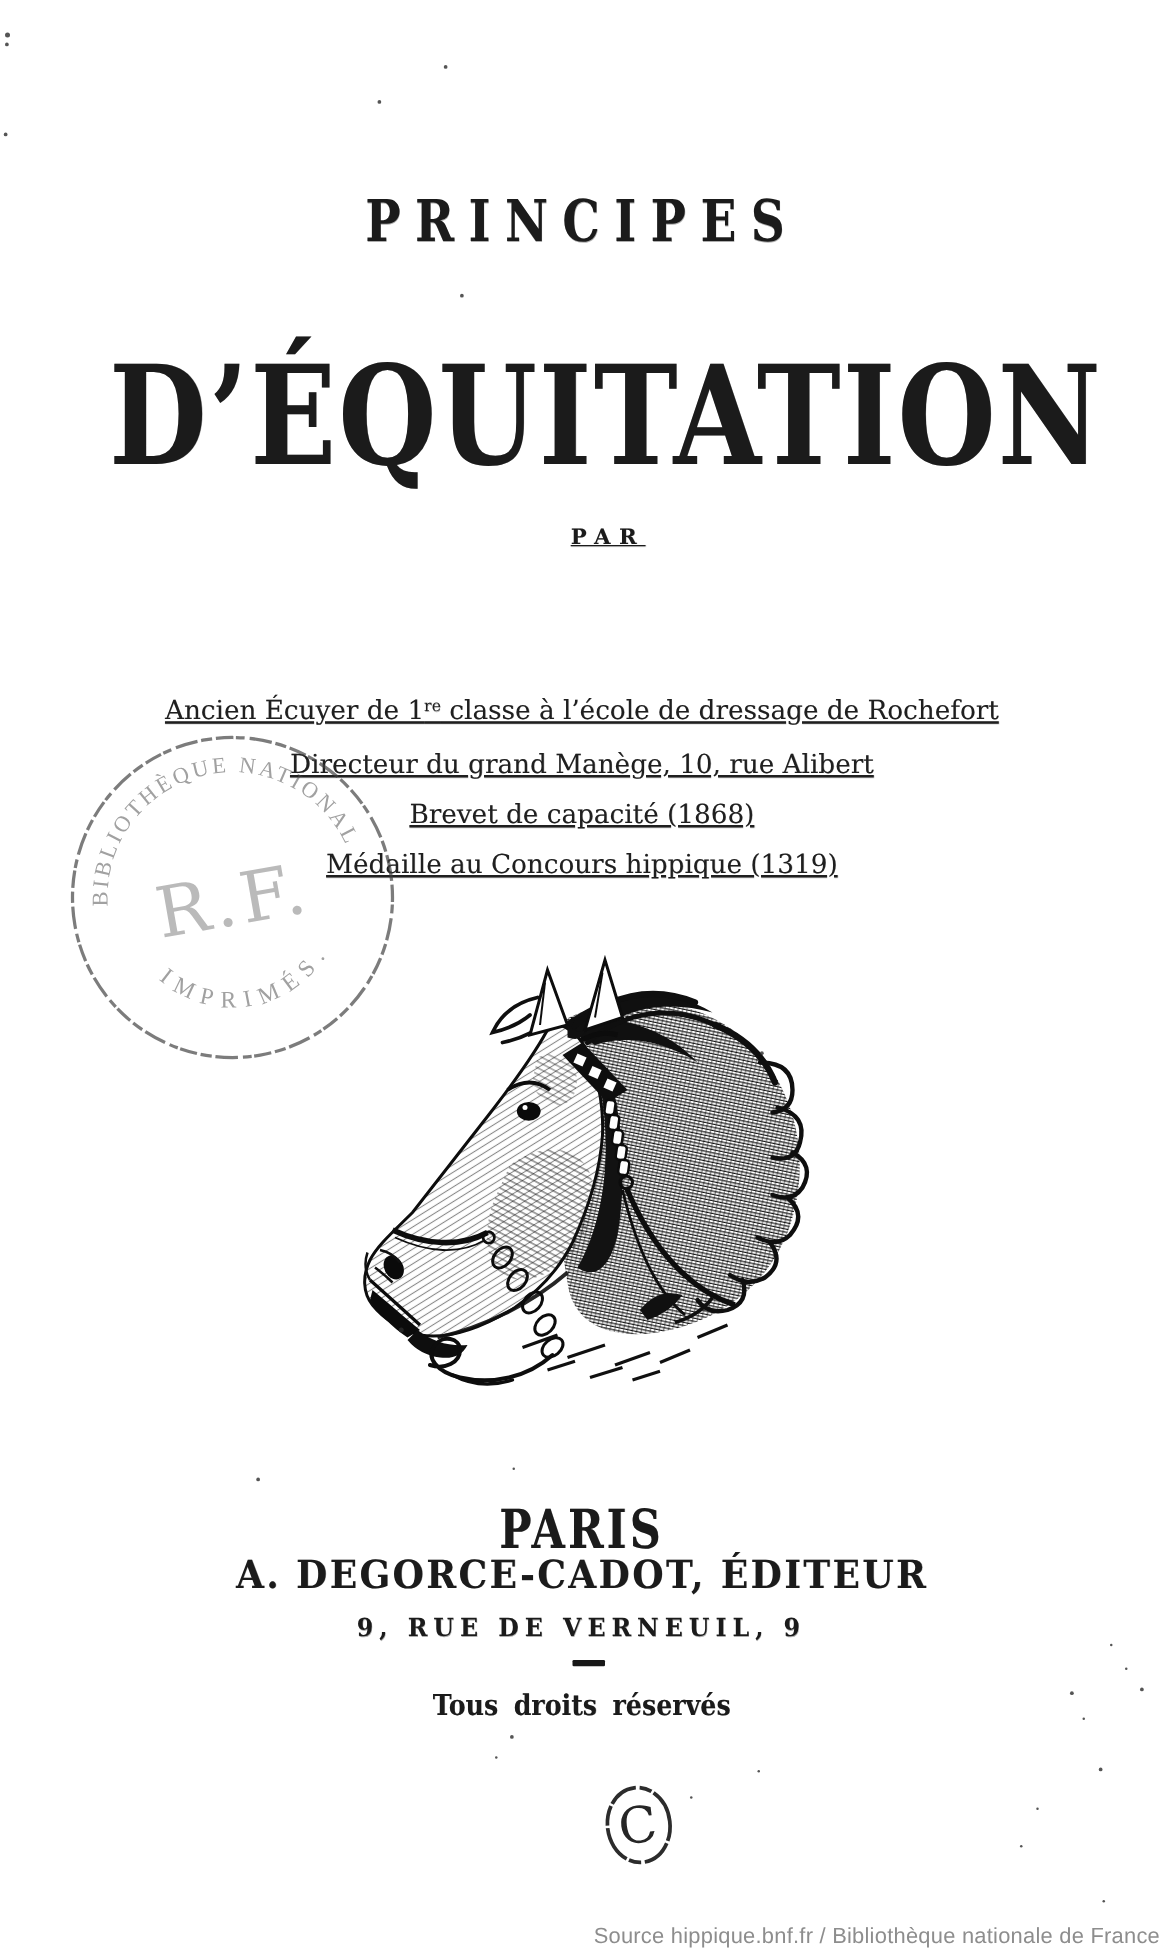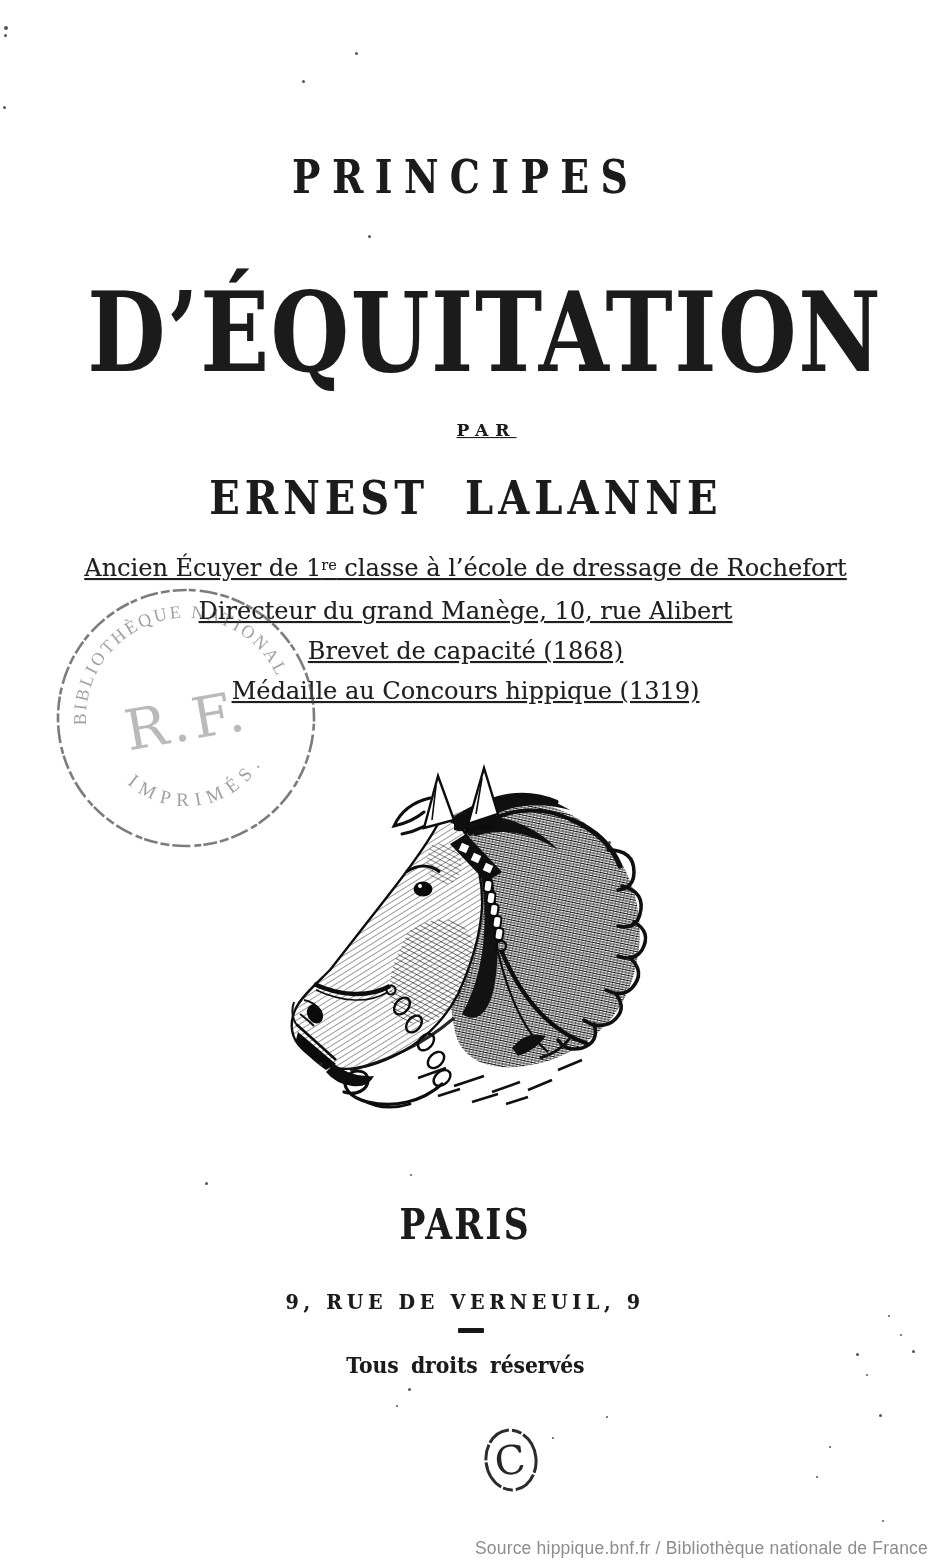--- a/index.html
+++ b/index.html
@@ -12,21 +12,21 @@
   .cx{display:inline-block;transform-origin:50% 50%;}
   .ink{text-shadow:0.3px 0.3px 0 rgba(20,20,20,0.35);}
 
   .title1{top:150px;font-size:46px;font-weight:bold;letter-spacing:14px;}
   .title1 .cx{transform:scaleX(0.82);}
   .title2{top:252px;font-size:110px;font-weight:bold;letter-spacing:2px;margin-top:16px;}
   .title2 .cx{transform:scaleX(0.82);}
   .byline{top:420px;font-size:17px;font-weight:bold;letter-spacing:7px;margin-left:42px;}
   .author{top:470px;font-size:47px;font-weight:bold;letter-spacing:6px;word-spacing:20px;}
   .author .cx{transform:scaleX(0.85);}
-  .credits{top:548px;font-size:24px;line-height:40px;color:#1f1f1f;}
+  .credits{top:548px;font-size:21px;line-height:40px;color:#1f1f1f;}
   .credits div{white-space:nowrap;}
   .sup{font-size:0.6em;position:relative;top:-0.45em;letter-spacing:0;}
 
   .city{top:1183px;font-size:43px;font-weight:bold;letter-spacing:3px;margin-top:16px;}
   .city .cx{transform:scaleX(0.80);}
   .publisher{top:1242px;font-size:31px;font-weight:bold;letter-spacing:2px;}
   .publisher .cx{transform:scaleX(0.93);}
   .address{top:1290px;font-size:20px;font-weight:bold;letter-spacing:5px;}
   .address .cx{transform:scaleX(0.95);}
   .divider{left:458px;top:1328px;width:26px;height:4.5px;background:#171717;border-radius:1px;}
@@ -42,21 +42,20 @@
 </style>
 </head>
 <body>
 
 <div class="page">
 
   <div class="center title1 ink"><span class="cx">PRINCIPES</span></div>
   <div class="center title2 ink"><span class="cx">D’ÉQUITATION</span></div>
 
   <div class="center byline ink">PAR</div>
-  <div class="center author ink"><span class="cx">ERNEST LALANNE</span></div>
 
   <div class="center credits ink">
     <div><span>Ancien Écuyer de 1</span><span class="sup">re</span><span> classe à l’école de dressage de Rochefort</span></div>
     <div>Directeur du grand Manège, 10, rue Alibert</div>
     <div>Brevet de capacité (1868)</div>
     <div>Médaille au Concours hippique (1319)</div>
   </div>
 
   <svg class="abs" style="left:50px;top:582px;" width="272" height="272" viewBox="0 0 272 272">
     <g transform="rotate(-10 136 136)" opacity="0.85">
@@ -180,20 +179,21 @@
         <path d="M238,328 L262,318"></path>
           <path d="M148,334 L170,327"></path>
           <path d="M182,340 L208,332"></path>
         <path d="M268,308 L292,298"></path>
           <path d="M216,342 L238,335"></path>
       </g>
     </g>
   </svg>
 
   <div class="center city ink"><span class="cx">PARIS</span></div>
+  <div class="center publisher ink"><span class="cx">A. DEGORCE-CADOT, ÉDITEUR</span></div>
   <div class="center address ink"><span class="cx">9, RUE DE VERNEUIL, 9</span></div>
   <div class="abs divider"></div>
   <div class="center rights ink"><span class="cx">Tous droits réservés</span></div>
 
   <svg class="abs" style="left:477px;top:1420px;" width="70" height="76" viewBox="0 0 70 76">
     <g transform="rotate(-7 34 40)">
       <ellipse cx="34" cy="40" rx="25" ry="30" fill="none" stroke="#2c2c2c" stroke-width="3" stroke-dasharray="16 2 24 3 10 2 30 2"></ellipse>
       <text x="33" y="54" text-anchor="middle" font-family="DejaVu Serif, serif" font-size="40" fill="#262626">C</text>
     </g>
   </svg>

